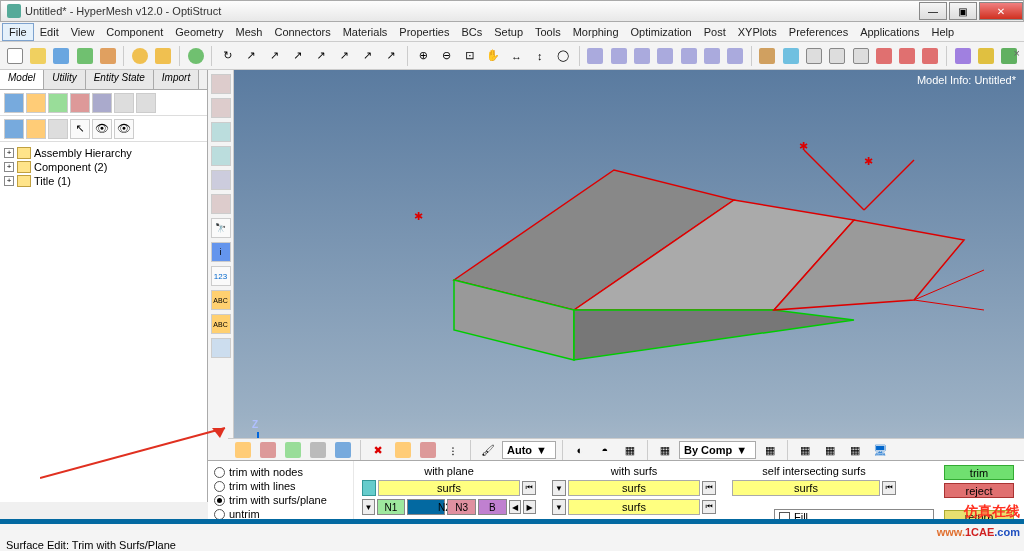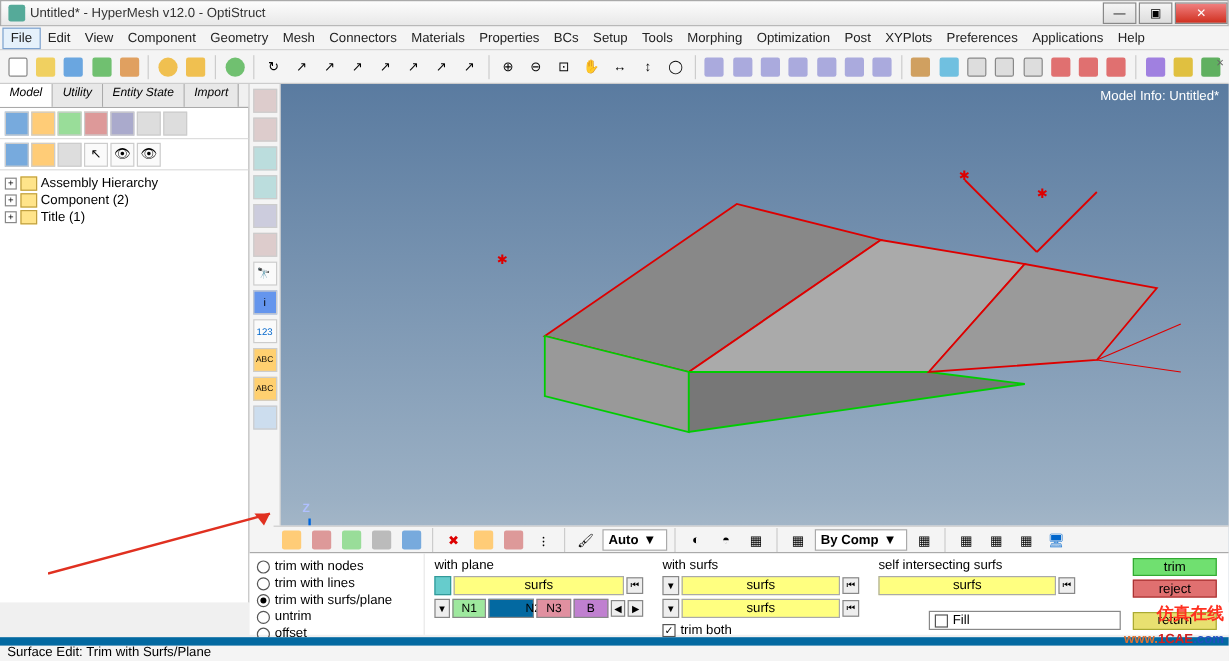--- a/index.html
+++ b/index.html
@@ -53,21 +53,21 @@
   .viewport { flex:1; position:relative; background:linear-gradient(#5a7ba0 0%, #9bb0c4 80%, #b8c5d0 100%); }
   .viewport .info { position:absolute; top:4px; right:8px; color:#fff; font-size:11px; }
   .axis { position:absolute; left:12px; bottom:28px; width:50px; height:50px; }
   .axis-label { position:absolute; font-size:10px; font-weight:bold; }
   .watermark { position:absolute; left:50%; top:52%; transform:translate(-50%,-50%); font-size:28px; font-weight:bold; color:rgba(255,255,255,0.35); letter-spacing:2px; }
   
   
   .geom { position:absolute; left:120px; top:40px; }
   
   
-  .bottompanel { position:absolute; left:208px; right:0; top:460px; bottom:22px; background:#fff; border-top:1px solid #aaa; }
+  .bottompanel { position:absolute; left:208px; right:0; top:460px; bottom:22px; background:#fff; border-top:1px solid #aaa;text-align:center; }
   .bottomrow { display:flex; height:100%; }
   .optcol { width:146px; padding:4px 6px; border-right:1px solid #e8e8e8; }
   .radio-row { display:flex; align-items:center; gap:4px; font-size:11px; padding:1px 0; white-space:nowrap; }
   .radio { width:11px; height:11px; border:1px solid #555; border-radius:50%; display:inline-flex; align-items:center; justify-content:center; }
   .radio.checked::after { content:""; width:5px; height:5px; background:#000; border-radius:50%; }
   .paramcol { padding:4px 8px; flex:0 0 auto; }
   .param-label { font-size:11px; margin-bottom:3px; }
   .yellow-box { background:#ffff80; border:1px solid #aaa; height:16px; display:flex; align-items:center; justify-content:center; font-size:11px; }
   .dropdown-arrow { width:14px; height:16px; border:1px solid #888; background:#eee; display:inline-flex; align-items:center; justify-content:center; font-size:8px; }
   .row-flex { display:flex; align-items:center; gap:2px; }
@@ -77,21 +77,21 @@
   .green-btn { background:#70e070; border:1px solid #3a3; height:16px; width:70px; display:flex; align-items:center; justify-content:center; font-size:11px; }
   .red-btn { background:#e07070; border:1px solid #a33; height:16px; width:70px; display:flex; align-items:center; justify-content:center; font-size:11px; }
   .checkbox { width:11px; height:11px; border:1px solid #555; display:inline-flex; align-items:center; justify-content:center; font-size:9px; }
   .fill-box { border:1px solid #888; height:16px; width:160px; display:flex; align-items:center; padding-left:4px; font-size:11px; }
   
   
   .toolbar2 { position:absolute; left:228px; top:438px; right:0; height:24px; background:#f4f4f4; border-top:1px solid #ccc; border-bottom:1px solid #ccc; display:flex; align-items:center; gap:3px; padding:0 4px; }
   .auto-select { border:1px solid #aaa; height:18px; padding:0 8px 0 4px; display:flex; align-items:center; gap:4px; font-size:11px; background:#fff;font-weight:bold; }
   
   
-  .statusbar { position:absolute; left:0; right:0; bottom:0; height:20px; background:#f4f4f4; border-top:7px solid #0369a1; display:flex; align-items:flex-start; padding:0 6px; font-size:11px; }
+  .statusbar { position:absolute; left:0; right:0; bottom:0; height:32px; background:#f4f4f4; border-top:5px solid #0369a1; display:flex; align-items:flex-end; padding:0 6px; font-size:11px; }
   
   
   .annotation-arrow { position:absolute; pointer-events:none; }
   
   
   .corner-wm { position:absolute; right:4px; font-size:14px; font-weight:bold; }
   .corner-wm.cn { bottom:30px; color:#ff3020; }
   .corner-wm.en { bottom:12px; }
   .corner-wm.en .c1 { color:#e07030;padding-left:20px; } .corner-wm.en .c2 { color:#d02020; } .corner-wm.en .c3 { color:#2050c0; }
 </style>

